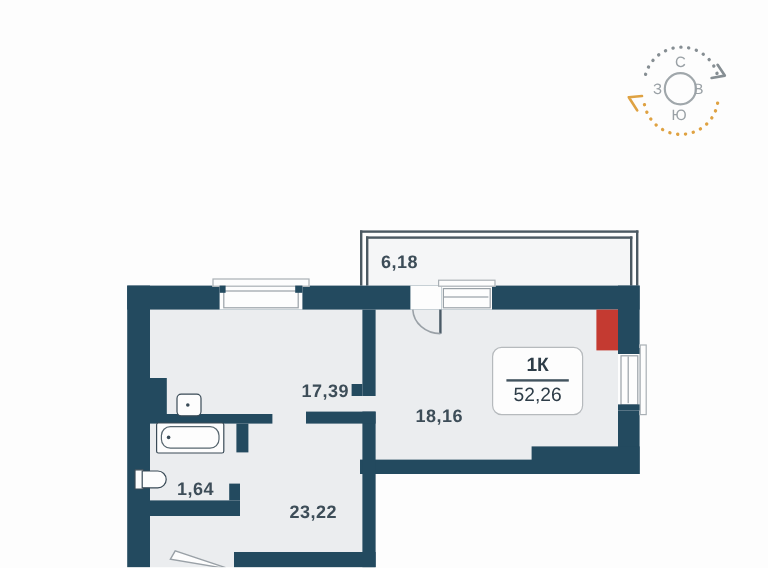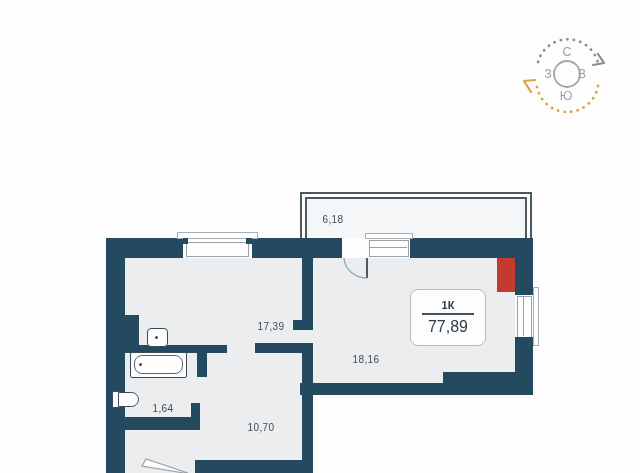--- a/index.html
+++ b/index.html
@@ -9,28 +9,28 @@
   .floor{position:absolute;background:#ebedef;z-index:1;}
   .wall{position:absolute;background:#234a5f;z-index:3;}
   .win-opening{position:absolute;background:#fdfdfd;z-index:4;}
   .win-frame{position:absolute;background:#fdfdfd;border:1px solid #99a1a7;z-index:5;}
   .win-sill{position:absolute;background:#fdfdfd;border:1px solid #a9b0b5;z-index:5;}
   .win-cap{position:absolute;background:#234a5f;z-index:6;}
   .win-line{position:absolute;background:#99a1a7;z-index:6;}
   .fixture{position:absolute;background:#fdfdfd;border:1.4px solid #3a4b57;z-index:5;}
   .dot{position:absolute;width:3px;height:3px;border-radius:50%;background:#3a4b57;z-index:6;}
   .balcony-line{position:absolute;border:2px solid #4b5962;border-bottom:none;z-index:2;background:transparent;}
-  .room-label{position:absolute;transform:translate(-50%,-50%);font-size:10px;font-weight:400;
+  .room-label{position:absolute;transform:translate(-50%,-50%);font-size:15px;font-weight:700;
               color:#3d4d58;letter-spacing:.4px;z-index:8;white-space:nowrap;}
   .compass-letter{position:absolute;transform:translate(-50%,-50%);font-size:12.5px;
                   color:#9aa1a6;z-index:8;}
   .area-box{position:absolute;left:410px;top:289px;width:74px;height:55px;background:#fdfdfd;
             border:1.6px solid #b6babd;border-radius:8px;z-index:9;display:flex;
             flex-direction:column;align-items:center;justify-content:center;}
-  .area-box .type{font-size:11px;font-weight:700;color:#2e3d48;line-height:1.15;}
+  .area-box .type{font-size:16px;font-weight:700;color:#2e3d48;line-height:1.15;}
   .area-box .divider{width:52px;height:1.5px;background:#43545f;margin:2px 0 3px 0;}
   .area-box .total{font-size:16px;font-weight:500;color:#2e3d48;line-height:1.15;}
   svg{position:absolute;left:0;top:0;z-index:7;pointer-events:none;}
 </style>
 </head>
 <body>
 
 <div class="stage">
 
   <div class="floor" style="left:125px;top:258px;width:188px;height:215px"></div>
@@ -99,23 +99,23 @@
     <polyline points="531,92 524,81 535,80" fill="none" stroke="#dfa242" stroke-width="2.2" stroke-linecap="round" stroke-linejoin="round"></polyline>
   </svg>
 
   <span class="compass-letter" style="left:567px;top:52px">С</span>
   <span class="compass-letter" style="left:582px;top:74px">В</span>
   <span class="compass-letter" style="left:566px;top:96px">Ю</span>
   <span class="compass-letter" style="left:548px;top:74px">З</span>
 
   <div class="room-label" style="left:333px;top:219px">6,18</div>
   <div class="room-label" style="left:271px;top:326px">17,39</div>
-  <div class="room-label" style="left:366px;top:359px">18,16</div>
+  <div class="room-label" style="left:366px;top:347px">18,16</div>
   <div class="room-label" style="left:163px;top:408px">1,64</div>
-  <div class="room-label" style="left:261px;top:427px">10,70</div>
+  <div class="room-label" style="left:261px;top:427px">23,22</div>
 
   <div class="area-box">
     <div class="type">1К</div>
     <div class="divider"></div>
-    <div class="total">77,89</div>
+    <div class="total">52,26</div>
   </div>
 
 </div>
 
 </body></html>

